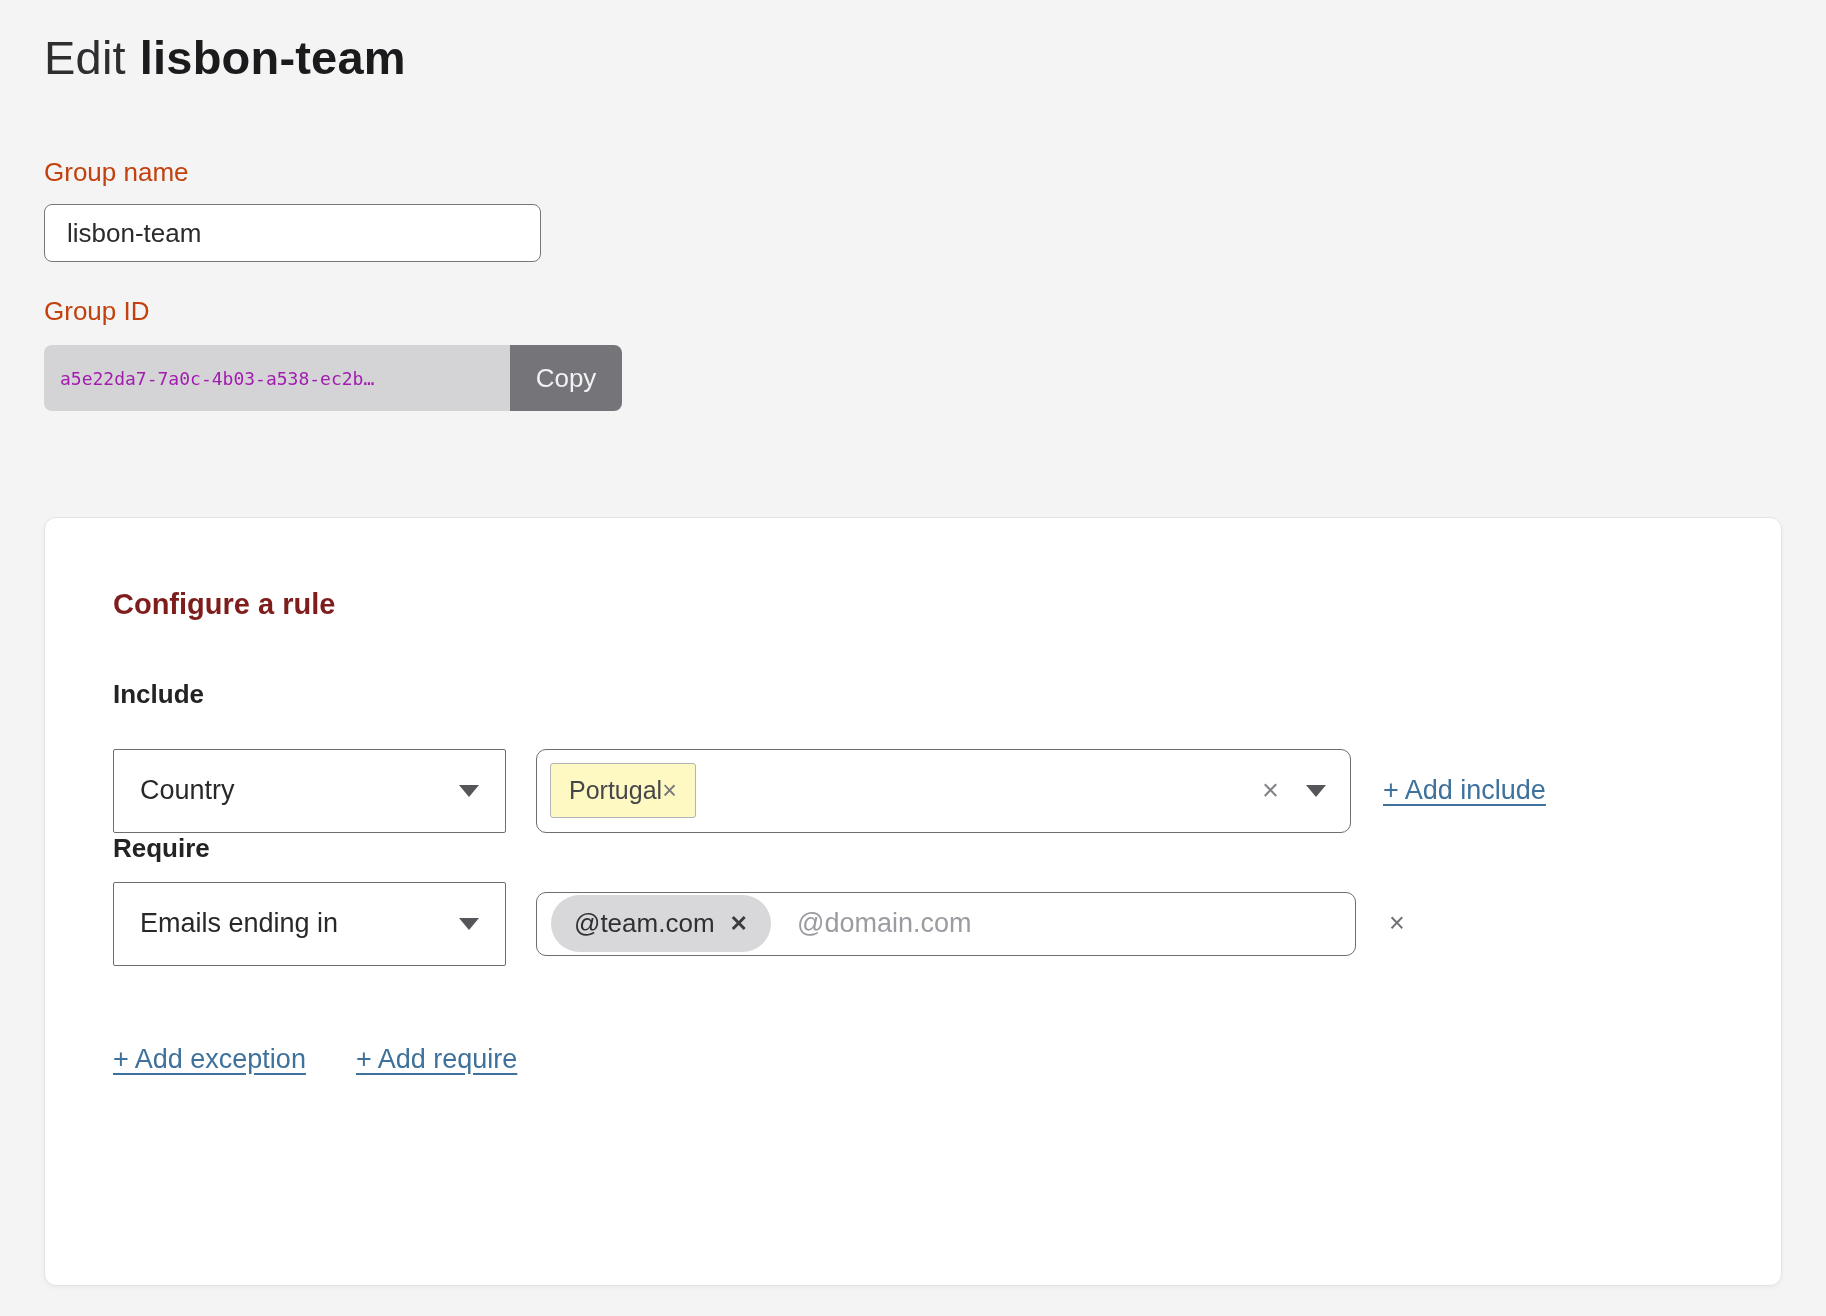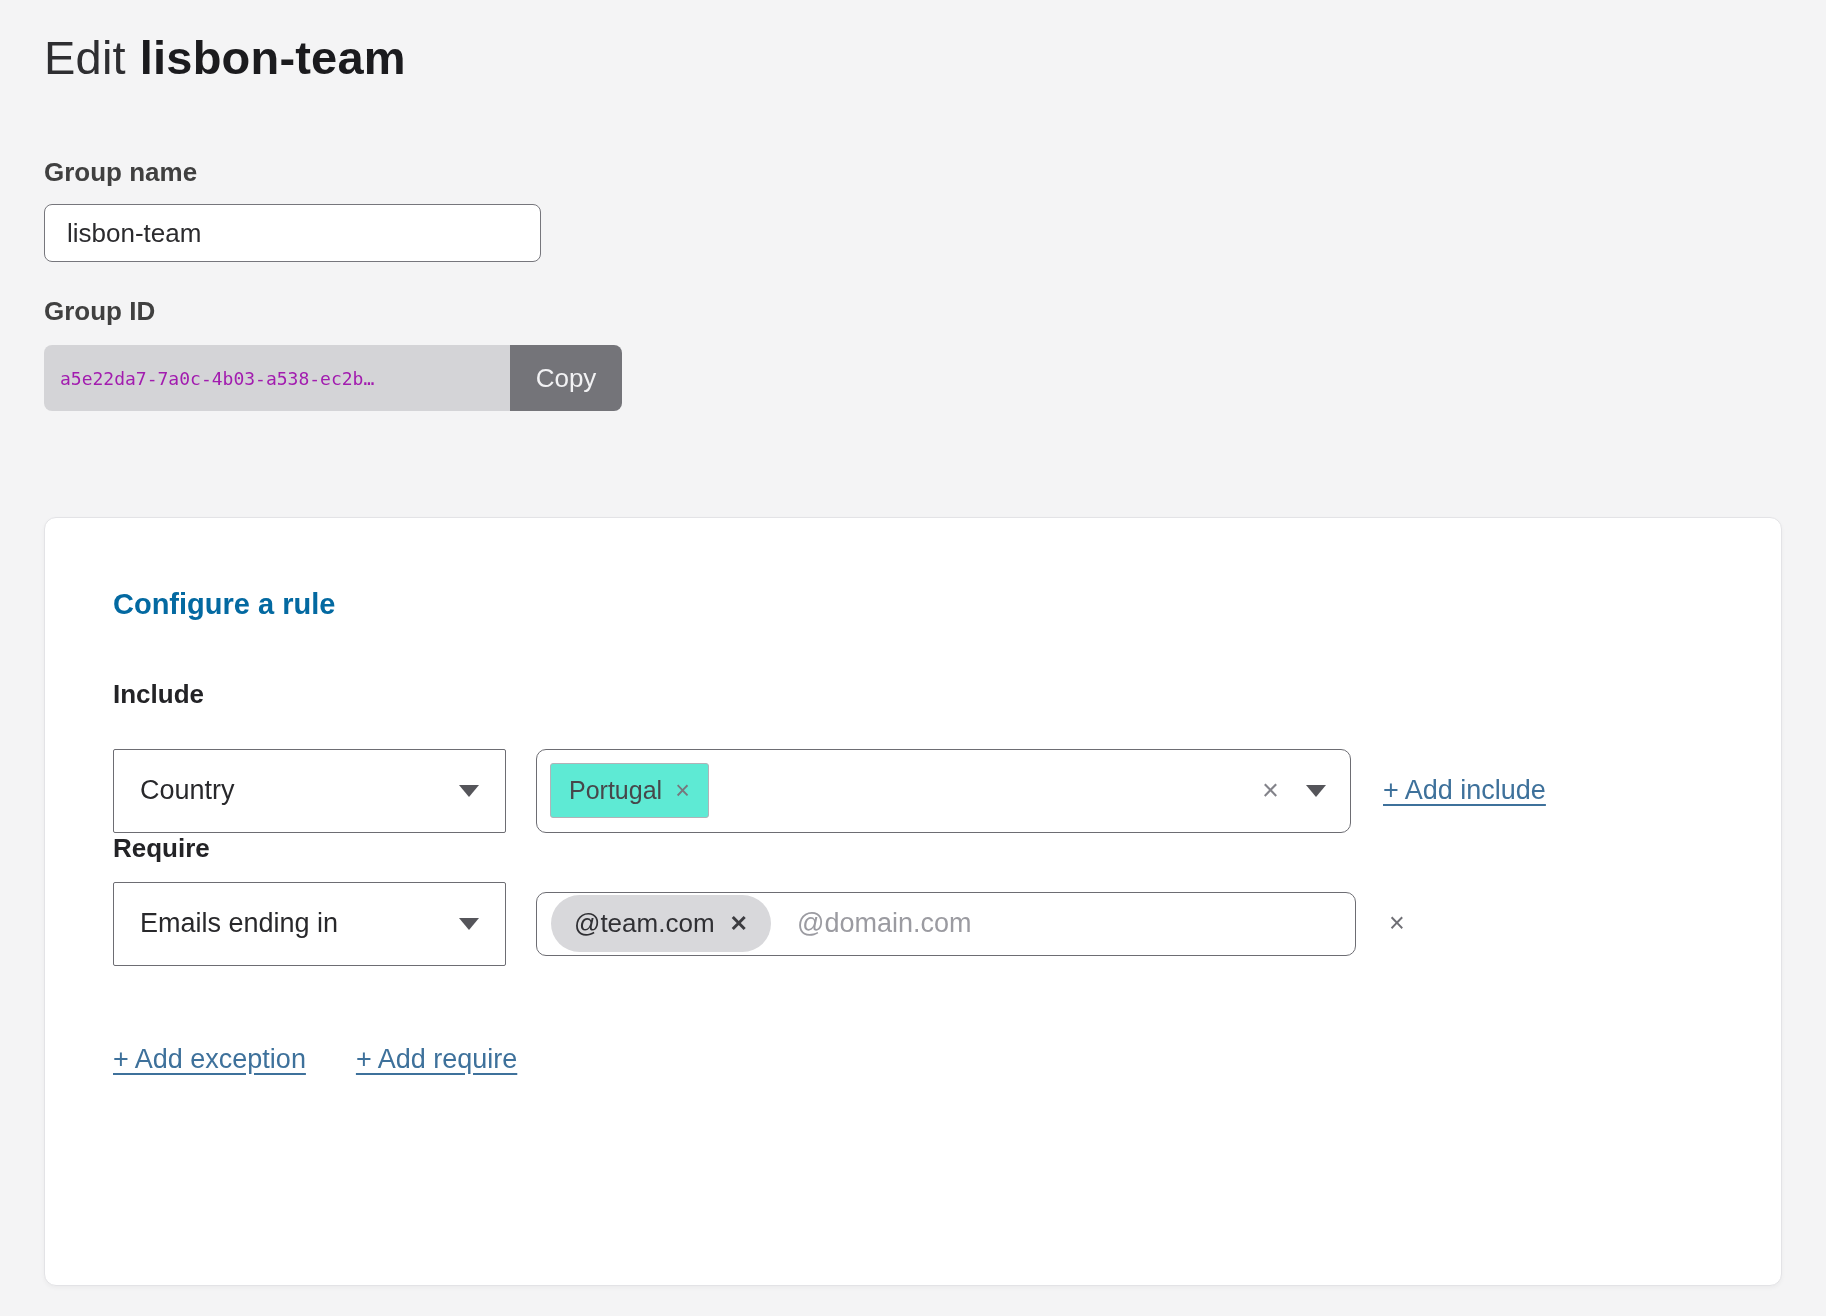--- a/index.html
+++ b/index.html
@@ -28,22 +28,22 @@
     font-weight: 400;
     color: #2e2e31;
     letter-spacing: 0.2px;
   }
   .page-title strong { font-weight: 700; color: #1b1b1e; }
 
   
   .field-label {
     display: block;
     font-size: 26px;
-    font-weight: 700;
-    color: #404040;
+    font-weight: 400;
+    color: #c2410c;
     line-height: 1.2;
   }
   .lbl-group-name { margin-top: 72px; }
   .lbl-group-id   { margin-top: 34px; }
 
   
   .text-input {
     display: block;
     margin-top: 16px;
     width: 497px;
@@ -97,21 +97,21 @@
     background: #ffffff;
     border: 1px solid #e3e3e6;
     border-radius: 12px;
     box-shadow: 0 2px 4px rgba(0,0,0,0.04);
     padding: 70px 68px 0 68px;
   }
   .card-heading {
     margin: 0;
     font-size: 29px;
     font-weight: 700;
-    color: #0369a1;
+    color: #7f1d1d;
   }
   .rule-label {
     font-size: 26px;
     font-weight: 700;
     color: #232326;
     line-height: 1.2;
   }
   .lbl-include { margin-top: 58px; }
   .lbl-require { }
 
@@ -156,22 +156,21 @@
     background: #fff;
     display: flex;
     align-items: center;
     justify-content: space-between;
     padding: 0 24px 0 13px;
     flex: none;
   }
   .tag {
     display: inline-flex;
     align-items: center;
-    gap: 13px;
-    background: #5eead4;
+    background: #fef9c3;
     border: 1.5px solid #b2b2b8;
     border-radius: 3px;
     padding: 12px 18px;
     font-size: 25px;
     color: #47474b;
     cursor: default;
   }
   .tag-x { color: #77777d; font-size: 25px; line-height: 1; cursor: pointer; }
   .ms-controls { display: flex; align-items: center; gap: 27px; }
   .clear-x {

